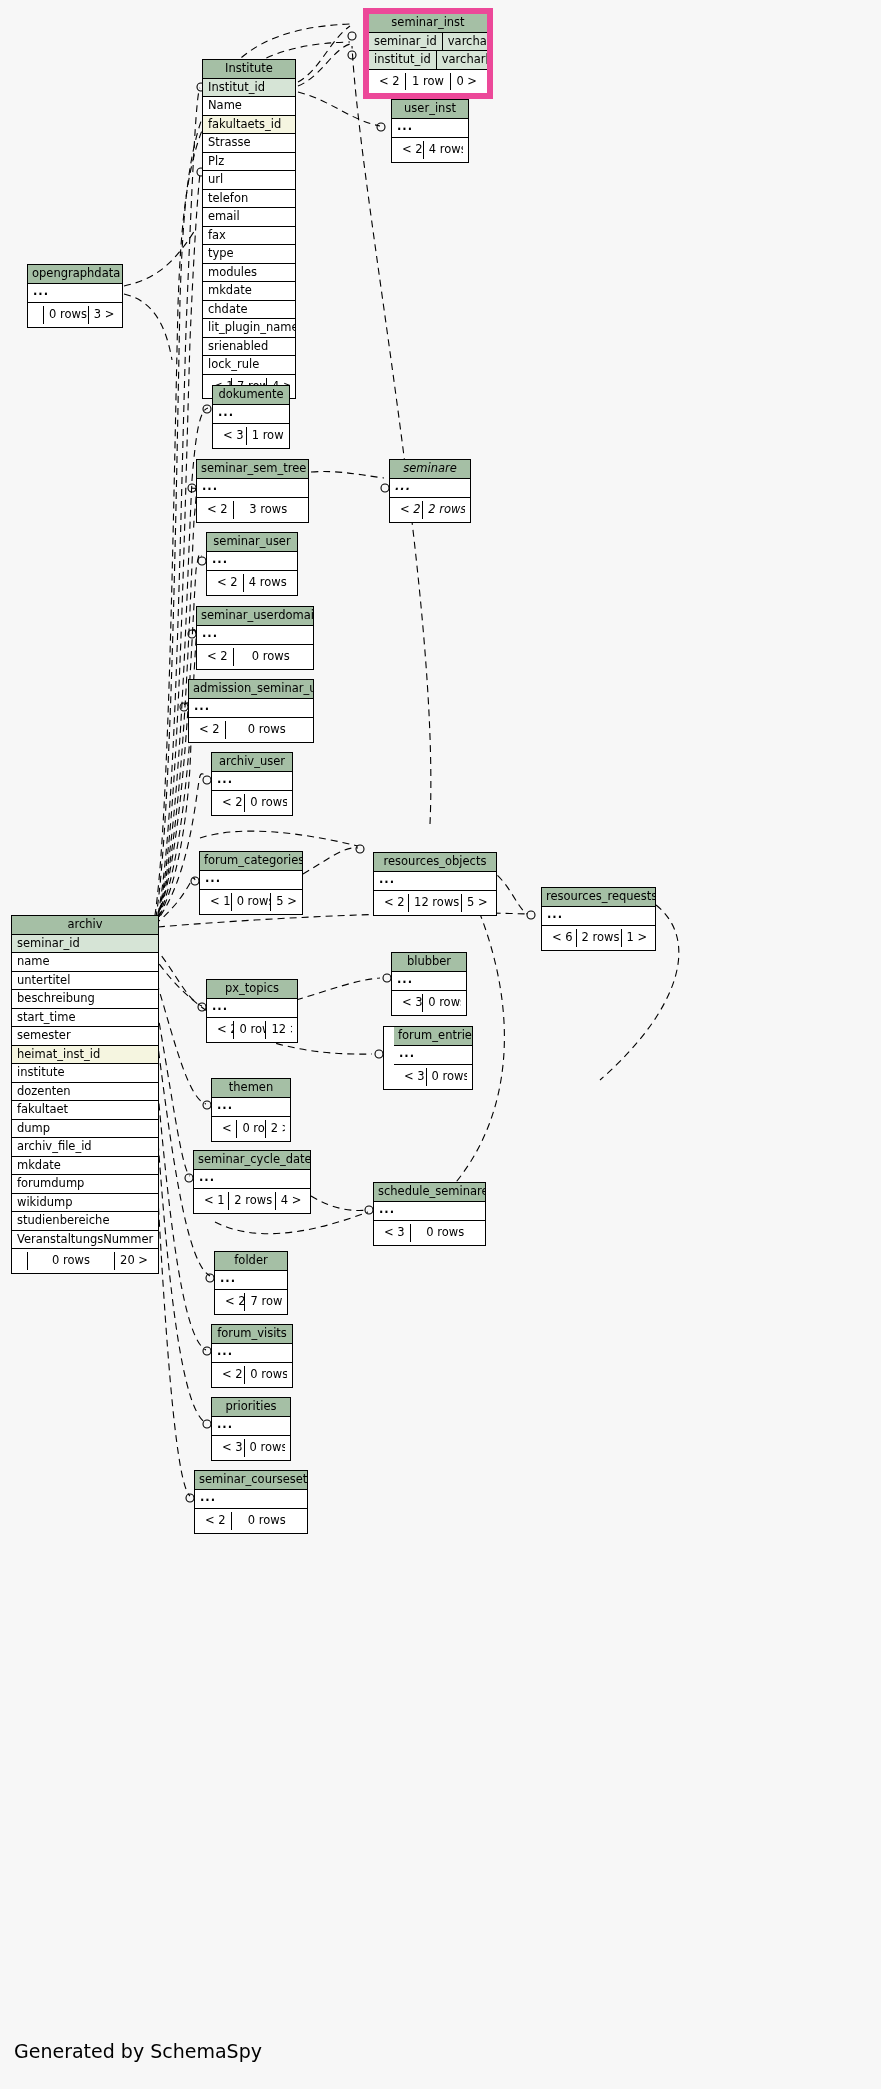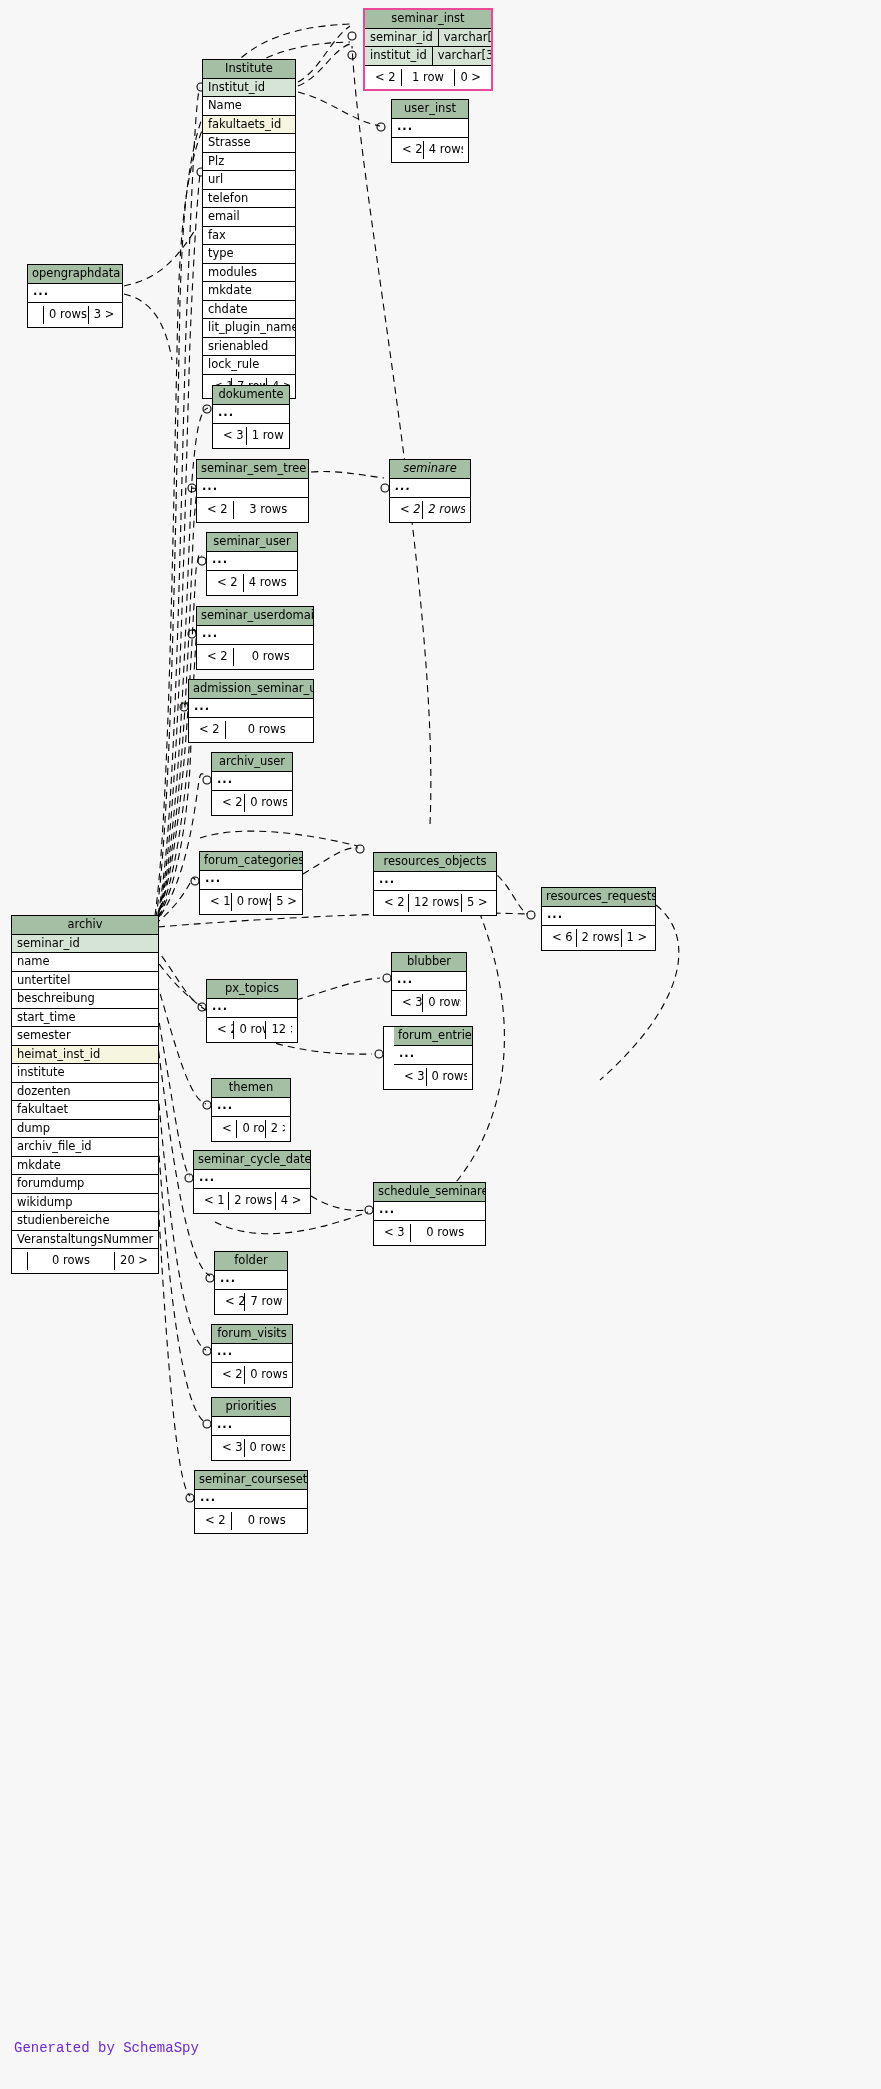--- a/index.html
+++ b/index.html
@@ -98,26 +98,25 @@
   .tbl-footer > span.right {
     text-align: right;
   }
   .tbl-footer > span.grow {
     flex: 1 1 auto;
   }
   .caption {
     position: absolute;
     left: 14px;
     top: 2040px;
-    font-size: 14px;
-    color: #6d28d9;
-    font-family: Liberation Mono, monospace;
+    font-size: 19px;
+    color: #000000;
   }
   .hl {
-    border: 2px solid #ec4899;
+    border: 6px solid #ec4899;
   }
 </style>
 </head>
 <body>
 
 <div id="canvas">
 
   <svg id="edges" viewBox="0 0 881 2089" xmlns="http://www.w3.org/2000/svg">
     <g fill="none" stroke="#000" stroke-width="1.1" stroke-dasharray="7,5">
 

